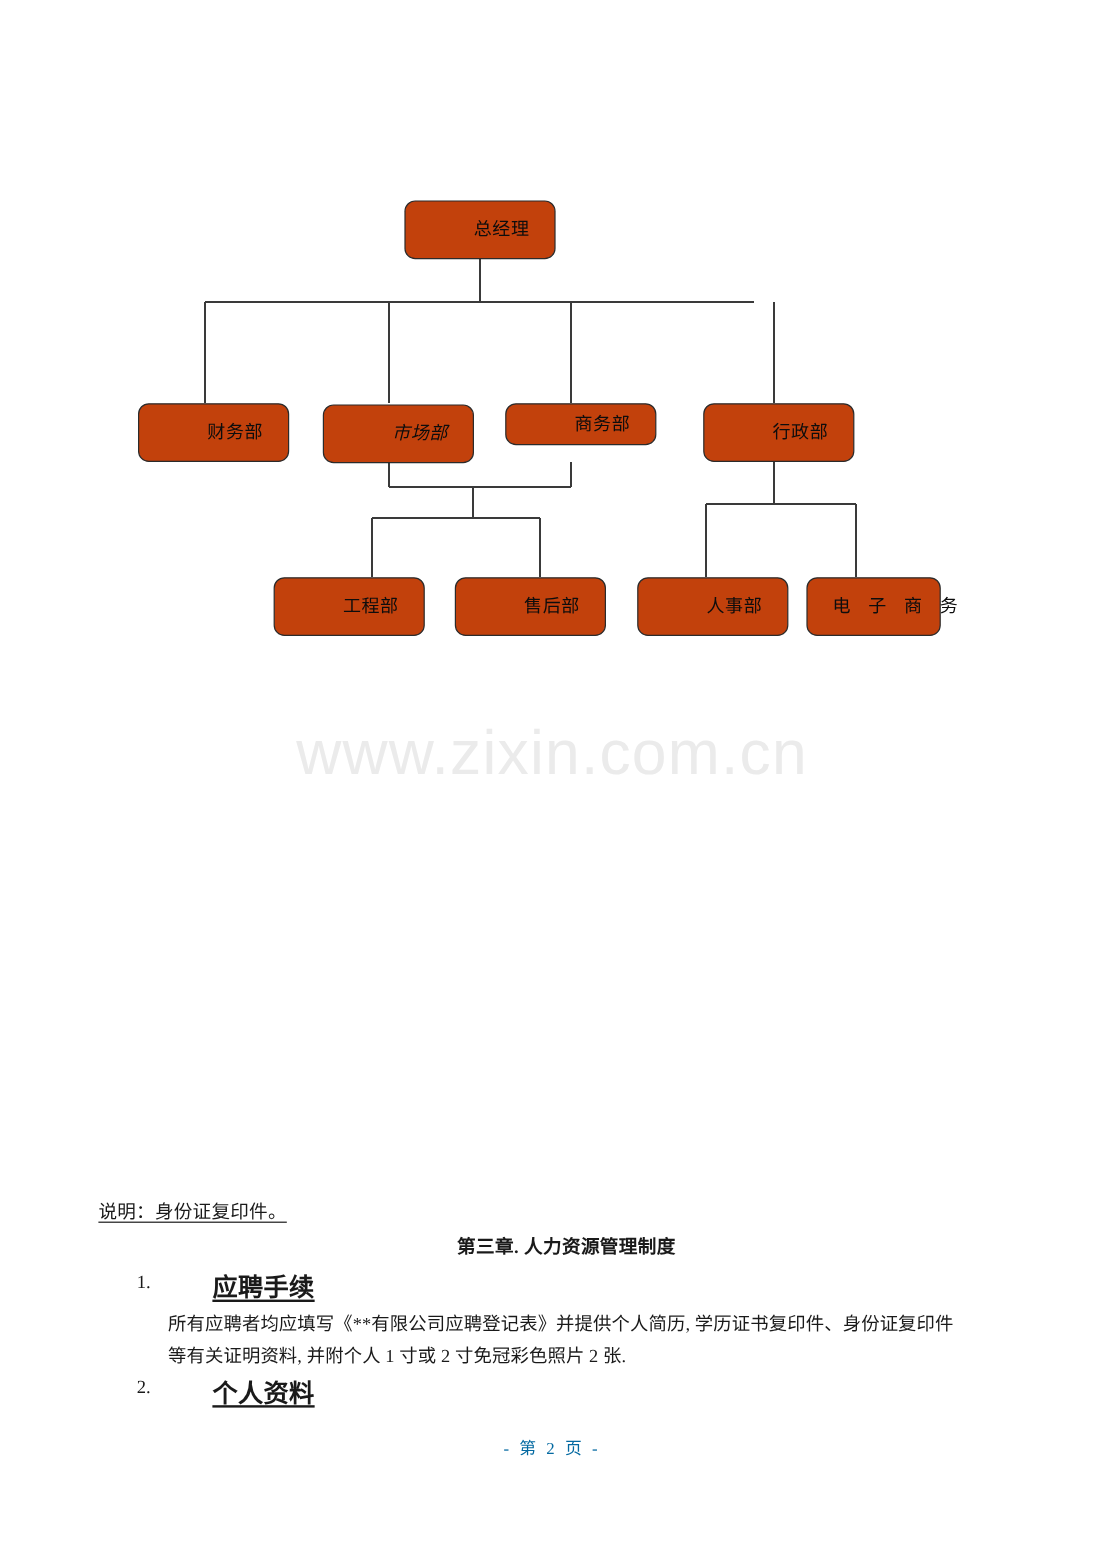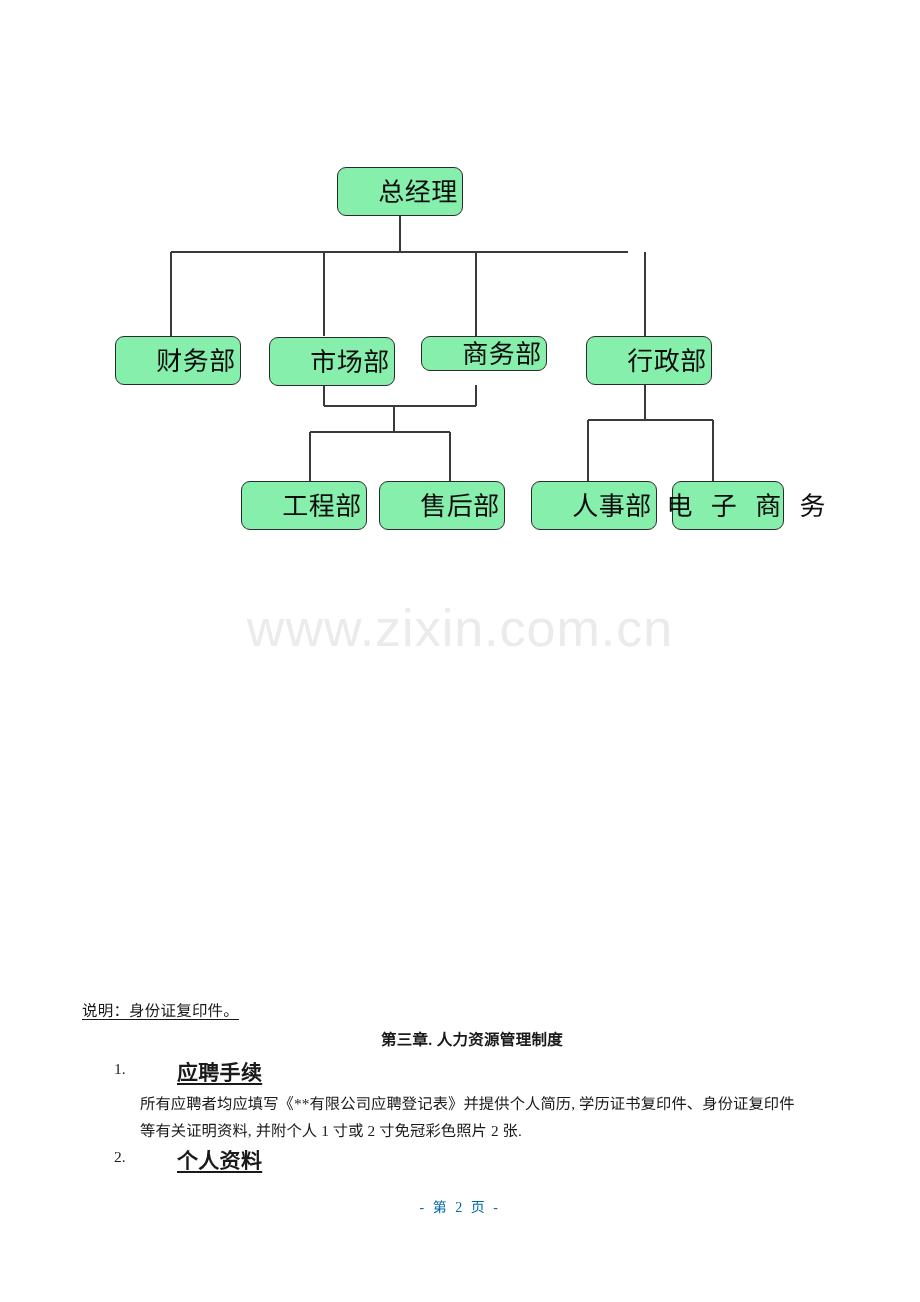--- a/index.html
+++ b/index.html
@@ -39,26 +39,26 @@
     top: 0;
     width: 920px;
     height: 580px;
     overflow: visible;
   }
   .node {
     position: absolute;
     box-sizing: border-box;
     border: 1.3px solid #2b2b2b;
     border-radius: 9px;
-    background: #86efac;
+    background: #c2410c;
     display: flex;
     align-items: center;
     justify-content: center;
     font-family: "DejaVu Serif", "Liberation Serif", serif;
-    font-size: 26px;
+    font-size: 15px;
     line-height: 1;
     color: #0d0d0d;
     letter-spacing: 0.5px;
     white-space: nowrap;
     z-index: 3;
     padding-left: 36px;
   }
   .node.wide-space {
     letter-spacing: 5px;
     text-indent: 5px;
@@ -176,31 +176,31 @@
       </g>
     </svg>
 
     <div class="node" style="left:337px; top:167px; width:126px; height:49px;">
       <span>总经理</span>
     </div>
 
     <div class="node" style="left:115px; top:336px; width:126px; height:49px;">
       <span>财务部</span>
     </div>
-    <div class="node" style="left:269px; top:337px; width:126px; height:49px;">
+    <div class="node" style="left:269px; top:337px; width:126px; height:49px;font-style:italic;">
       <span>市场部</span>
     </div>
     <div class="node" style="left:421px; top:336px; width:126px; height:35px;">
       <span>商务部</span>
     </div>
     <div class="node" style="left:586px; top:336px; width:126px; height:49px;">
       <span>行政部</span>
     </div>
 
-    <div class="node" style="left:241px; top:481px; width:126px; height:49px;">
+    <div class="node" style="left:228px; top:481px; width:126px; height:49px;">
       <span>工程部</span>
     </div>
     <div class="node" style="left:379px; top:481px; width:126px; height:49px;">
       <span>售后部</span>
     </div>
     <div class="node" style="left:531px; top:481px; width:126px; height:49px;">
       <span>人事部</span>
     </div>
     <div class="node wide-space" style="left:672px; top:481px; width:112px; height:49px;">
       <span>电 子 商 务</span>

